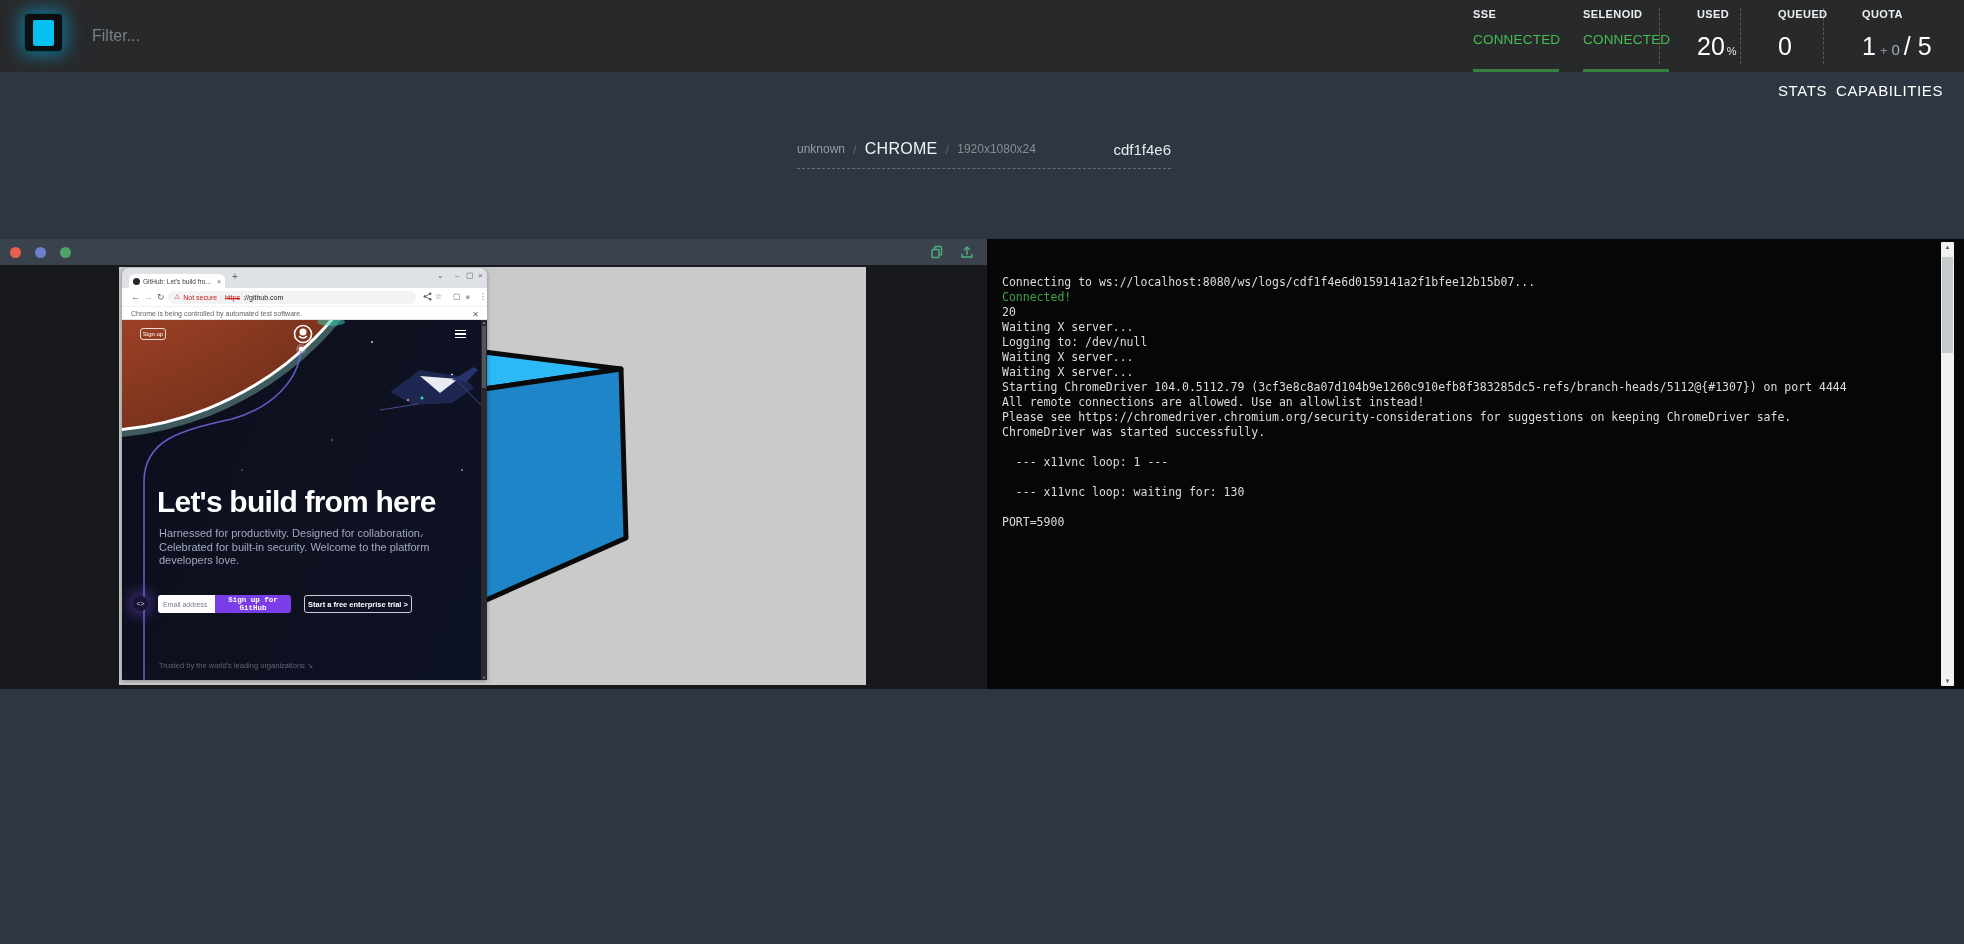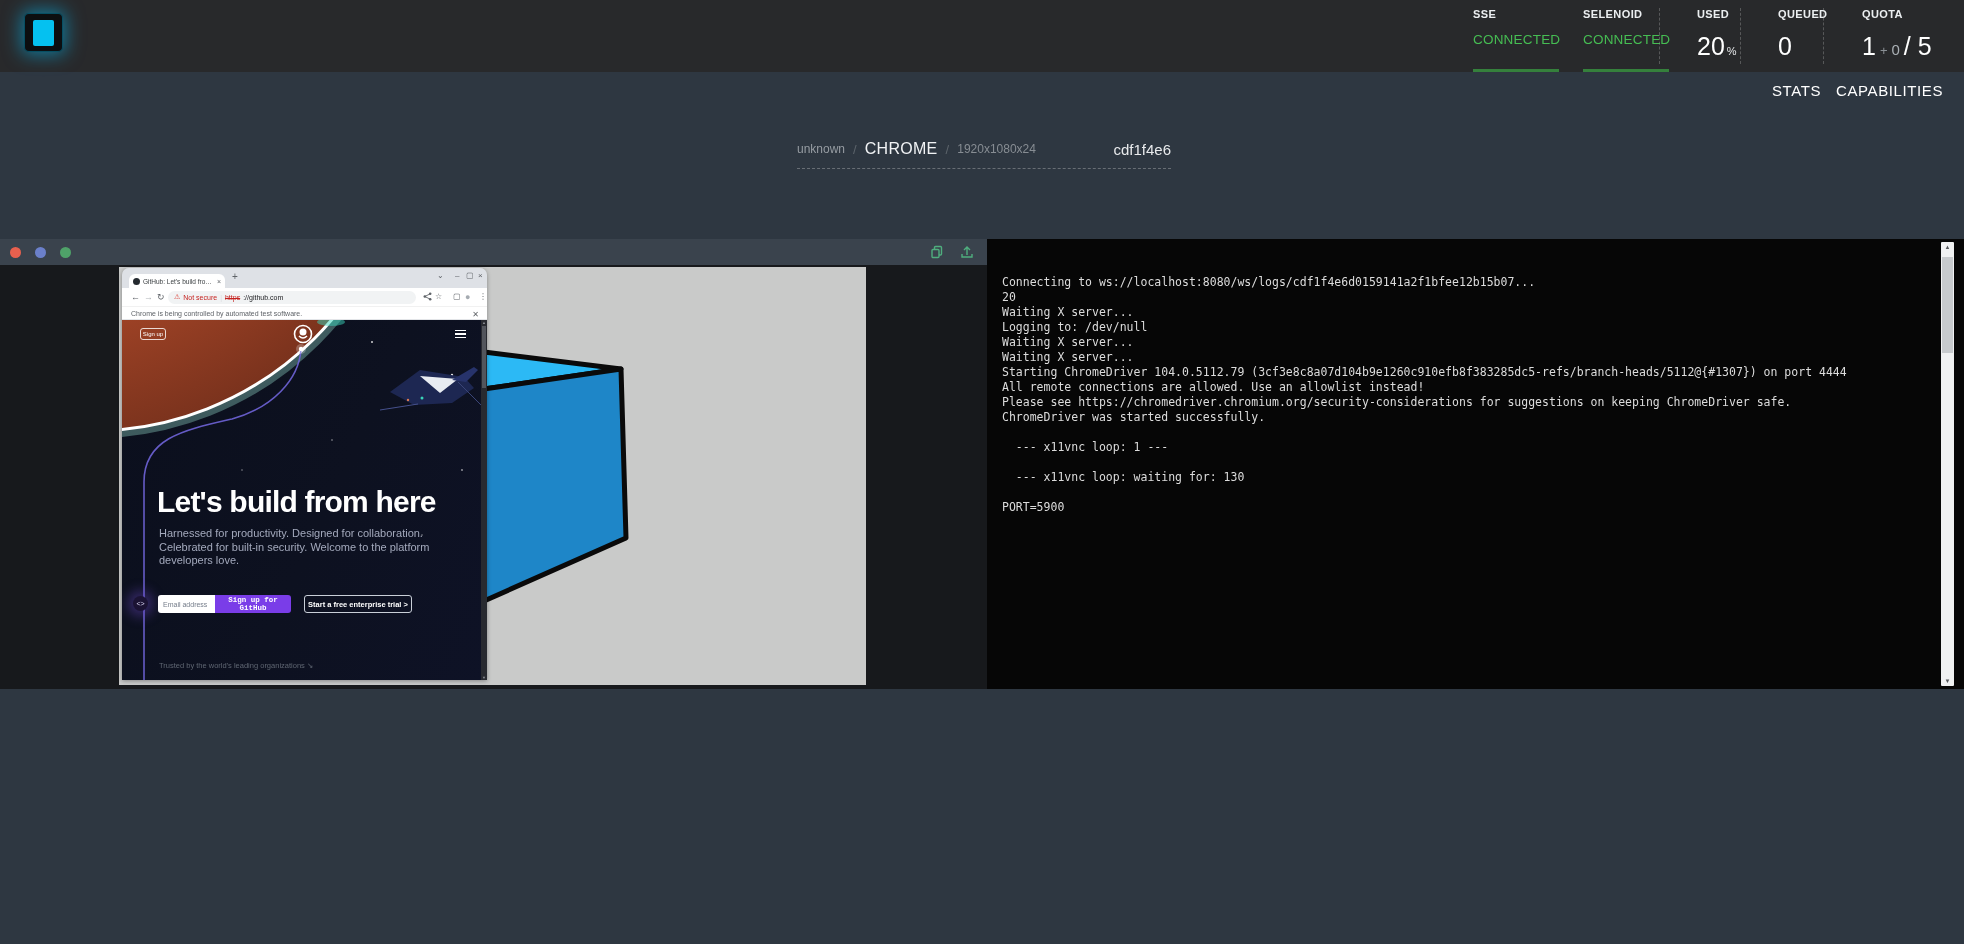--- a/index.html
+++ b/index.html
@@ -21,21 +21,21 @@
   .stat-value { position:absolute; top:32px; left:6px; white-space:nowrap; }
   .conn { color:#46bd53; font-size:13.5px; letter-spacing:.2px; }
   .conn-underline { position:absolute; left:6px; right:8px; bottom:0; height:3px; background:#35803c; }
   .big { color:#fff; font-size:25px; }
   .pct { color:#e6e8ea; font-size:11px; margin-left:2px; }
   .dim-plus { color:#8b9196; font-size:13px; margin:0 4px; }
   .dim-zero { color:#aab0b5; font-size:15px; margin-right:4px; }
   .stat-sep { position:absolute; top:8px; height:56px; width:0; border-left:1px dashed rgba(255,255,255,.22); }
 
   
-  #tabs { position:absolute; top:82px; right:21px; display:flex; gap:15px; }
+  #tabs { position:absolute; top:82px; right:21px; display:flex; gap:9px; }
   #tabs span { color:#fff; font-size:15px; letter-spacing:.6px; cursor:pointer; }
 
   
   #session-row { position:absolute; left:797px; top:130px; width:374px; height:39px;
                  border-bottom:1px dashed rgba(255,255,255,.28);
                  display:flex; align-items:center; justify-content:space-between; cursor:pointer; }
   .sess-left { display:flex; align-items:center; gap:8px; white-space:nowrap; }
   .sess-unknown { color:#969ca2; font-size:12px; }
   .sess-slash { color:#5c646b; font-size:13px; }
   .sess-browser { color:#f1f3f5; font-size:16px; letter-spacing:.3px; }
@@ -127,20 +127,21 @@
 </style>
 </head>
 <body>
 
 <div id="page">
 
   <div id="header">
     <div id="logo">
       <div class="inner"></div>
     </div>
+    <input id="filter" type="text" placeholder="Filter..." style="">
 
     <div class="stat-col" style="left:1447px;width:100px;">
       <div class="stat-label">SSE</div>
       <div class="stat-value conn">CONNECTED</div>
       <div class="conn-underline"></div>
     </div>
     <div class="stat-col" style="left:1557px;width:100px;">
       <div class="stat-label">SELENOID</div>
       <div class="stat-value conn">CONNECTED</div>
       <div class="conn-underline"></div>
@@ -313,20 +314,21 @@
         </div>
 
       </div>
     </div>
   </div>
 
   <div id="log-panel">
     <div id="log-lines">
         <div class="log-line">&nbsp;</div>
         <div class="log-line">Connecting to ws://localhost:8080/ws/logs/cdf1f4e6d0159141a2f1bfee12b15b07...</div>
+        <div class="log-line ok">Connected!</div>
         <div class="log-line">20</div>
         <div class="log-line">Waiting X server...</div>
         <div class="log-line">Logging to: /dev/null</div>
         <div class="log-line">Waiting X server...</div>
         <div class="log-line">Waiting X server...</div>
         <div class="log-line">Starting ChromeDriver 104.0.5112.79 (3cf3e8c8a07d104b9e1260c910efb8f383285dc5-refs/branch-heads/5112@{#1307}) on port 4444</div>
         <div class="log-line">All remote connections are allowed. Use an allowlist instead!</div>
         <div class="log-line">Please see https://chromedriver.chromium.org/security-considerations for suggestions on keeping ChromeDriver safe.</div>
         <div class="log-line">ChromeDriver was started successfully.</div>
         <div class="log-line">&nbsp;</div>

